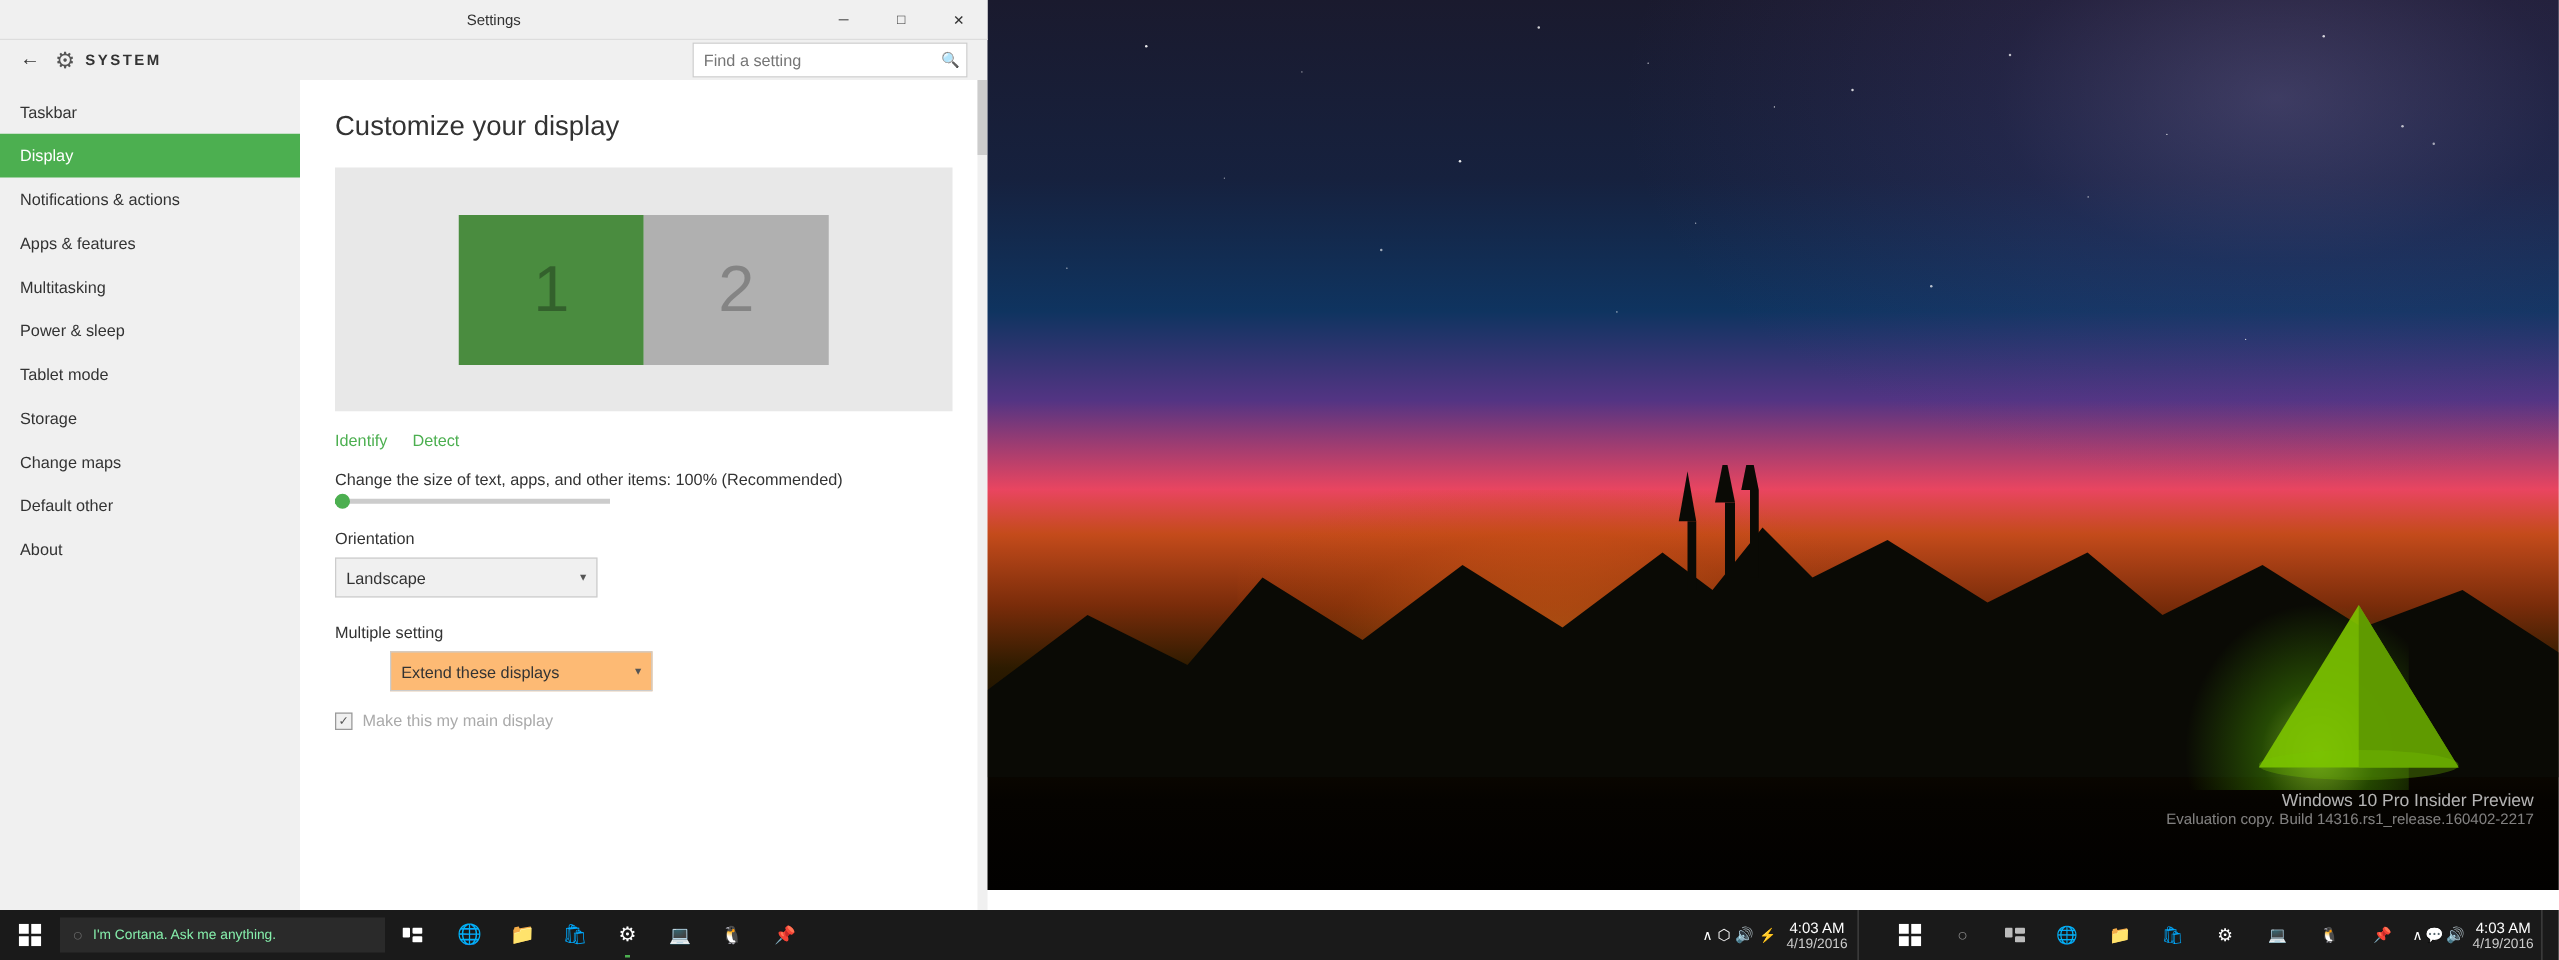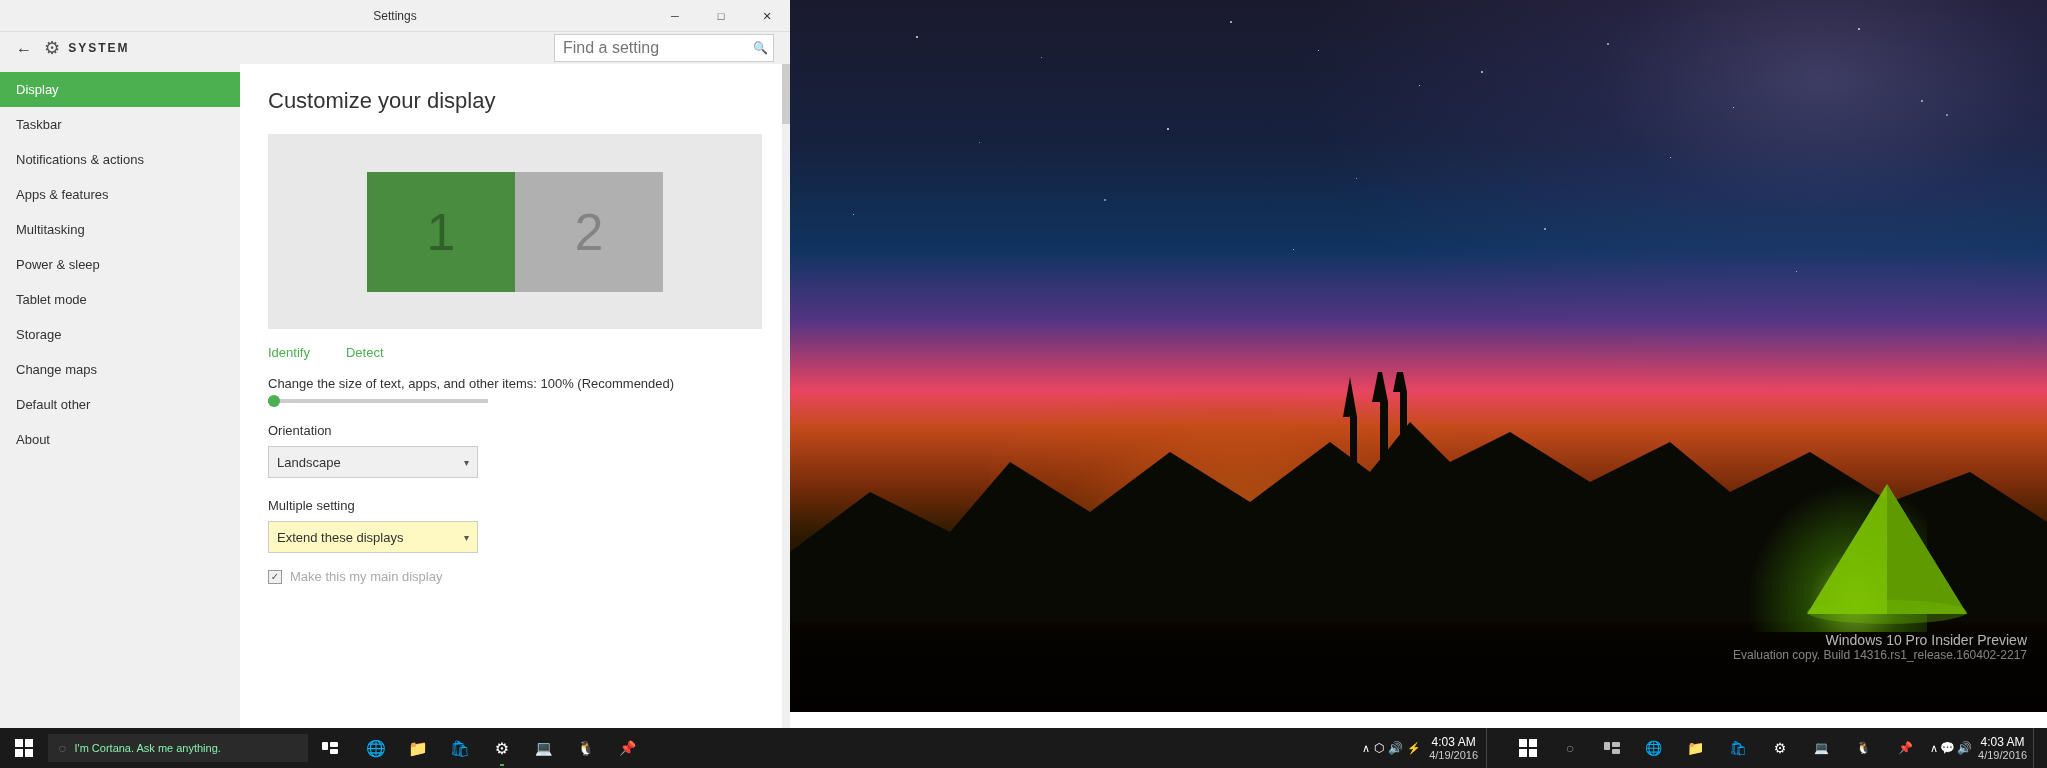--- a/index.html
+++ b/index.html
@@ -189,21 +189,21 @@
       align-items: center;
       justify-content: center;
       font-size: 52px;
       color: rgba(0,0,0,0.25);
       font-weight: 300;
     }
 
     
     .display-actions {
       display: flex;
-      gap: 36px;
+      gap: 20px;
       margin-bottom: 16px;
     }
 
     .link-btn {
       color: #4CAF50;
       font-size: 13px;
       cursor: pointer;
       background: none;
       border: none;
       padding: 0;
@@ -279,29 +279,30 @@
     .multiple-displays-label {
       font-size: 13px;
       color: #333;
       margin-bottom: 8px;
     }
 
     .dropdown-green {
       width: 210px;
       height: 32px;
       border: 1px solid #ccc;
-      background: #fef9c3;
+      background: #fdba74;
       display: flex;
       align-items: center;
       padding: 0 8px;
       font-size: 13px;
       color: #333;
       cursor: pointer;
       margin-bottom: 16px;
       position: relative;
+      margin-left: 44px;
     }
 
     .checkbox-row {
       display: flex;
       align-items: center;
       gap: 8px;
     }
 
     .checkbox {
       width: 14px;
@@ -501,30 +502,30 @@
   </div>
 
   <div class="settings-header" style="margin-top:32px; padding: 8px 16px; display:flex; align-items:center; gap:12px;">
     <span style="font-size:16px; cursor:pointer; color:#333;">←</span>
     <div class="sidebar-brand" style="padding:0; gap:8px;">
       <span style="font-size:18px; color:#555;">⚙</span>
       <span style="font-size:12px; font-weight:600; letter-spacing:2px; color:#333;">SYSTEM</span>
     </div>
     <div style="flex:1;"></div>
     <div class="search-bar" style="margin:0; width:220px; position:relative;">
-      <input class="search-input" style="width: 100%; height: 28px; border: 1px solid rgb(204, 204, 204); padding: 0px 28px 0px 8px; font-size: 16px; background: white; outline: none;" placeholder="Find a setting">
+      <input class="search-input" style="width: 100%; height: 28px; border: 1px solid rgb(204, 204, 204); padding: 0px 28px 0px 8px; font-size: 13px; background: white; outline: none;" placeholder="Find a setting">
       <span style="position:absolute; right:6px; top:50%; transform:translateY(-50%); font-size:12px; color:#666;">🔍</span>
     </div>
   </div>
 
   <div class="settings-body">
 
     <div class="sidebar">
+      <div class="nav-item">Taskbar</div>
       <div class="nav-item active">Display</div>
-      <div class="nav-item">Taskbar</div>
       <div class="nav-item">Notifications &amp; actions</div>
       <div class="nav-item">Apps &amp; features</div>
       <div class="nav-item">Multitasking</div>
       <div class="nav-item">Power &amp; sleep</div>
       <div class="nav-item">Tablet mode</div>
       <div class="nav-item">Storage</div>
       <div class="nav-item">Change maps</div>
       <div class="nav-item">Default other</div>
       <div class="nav-item">About</div>
     </div>

